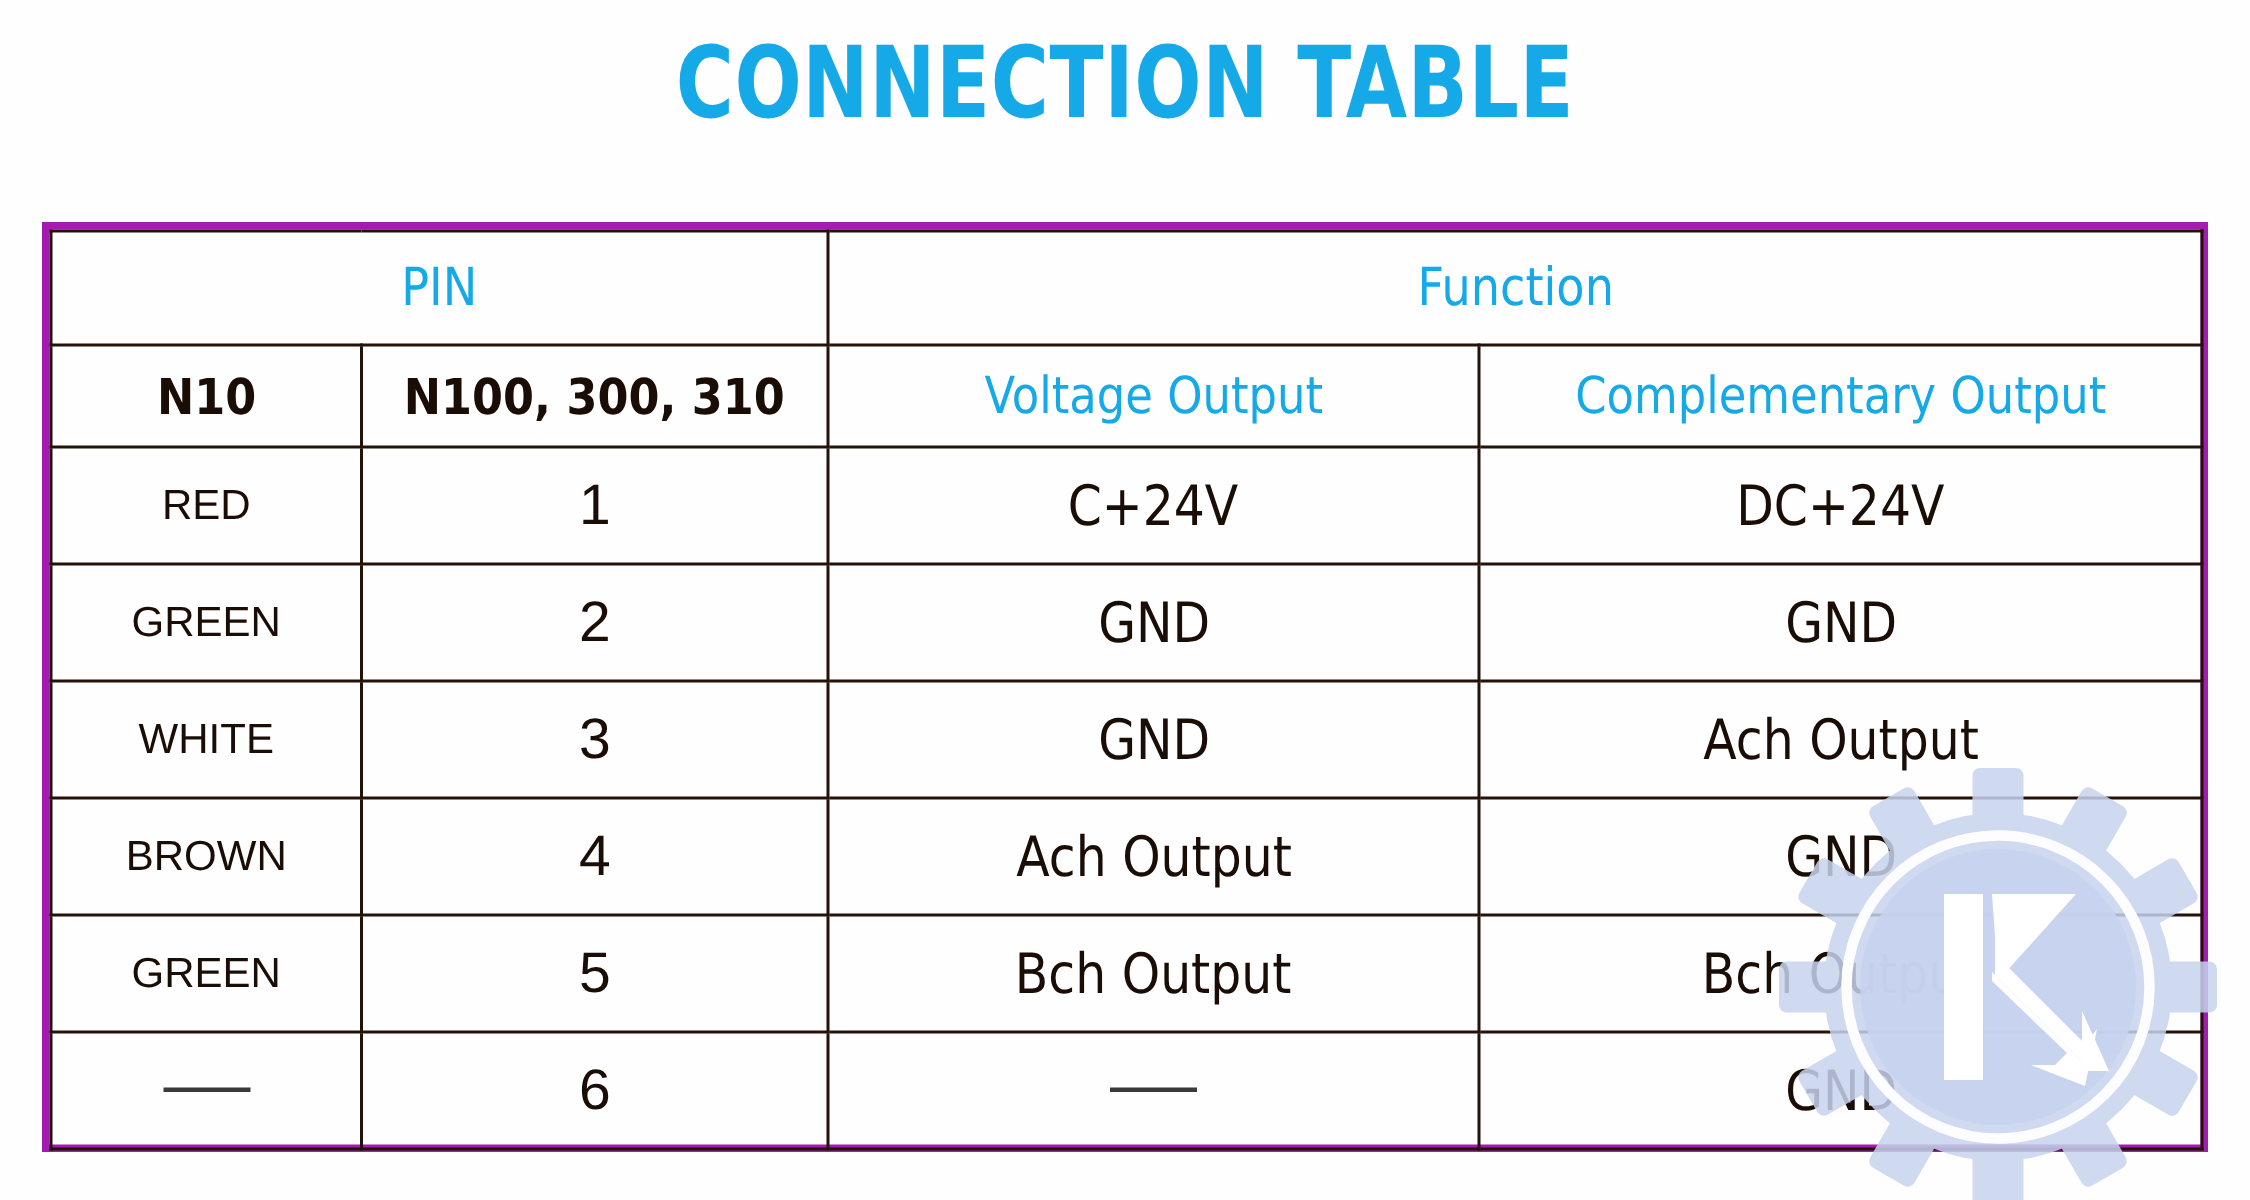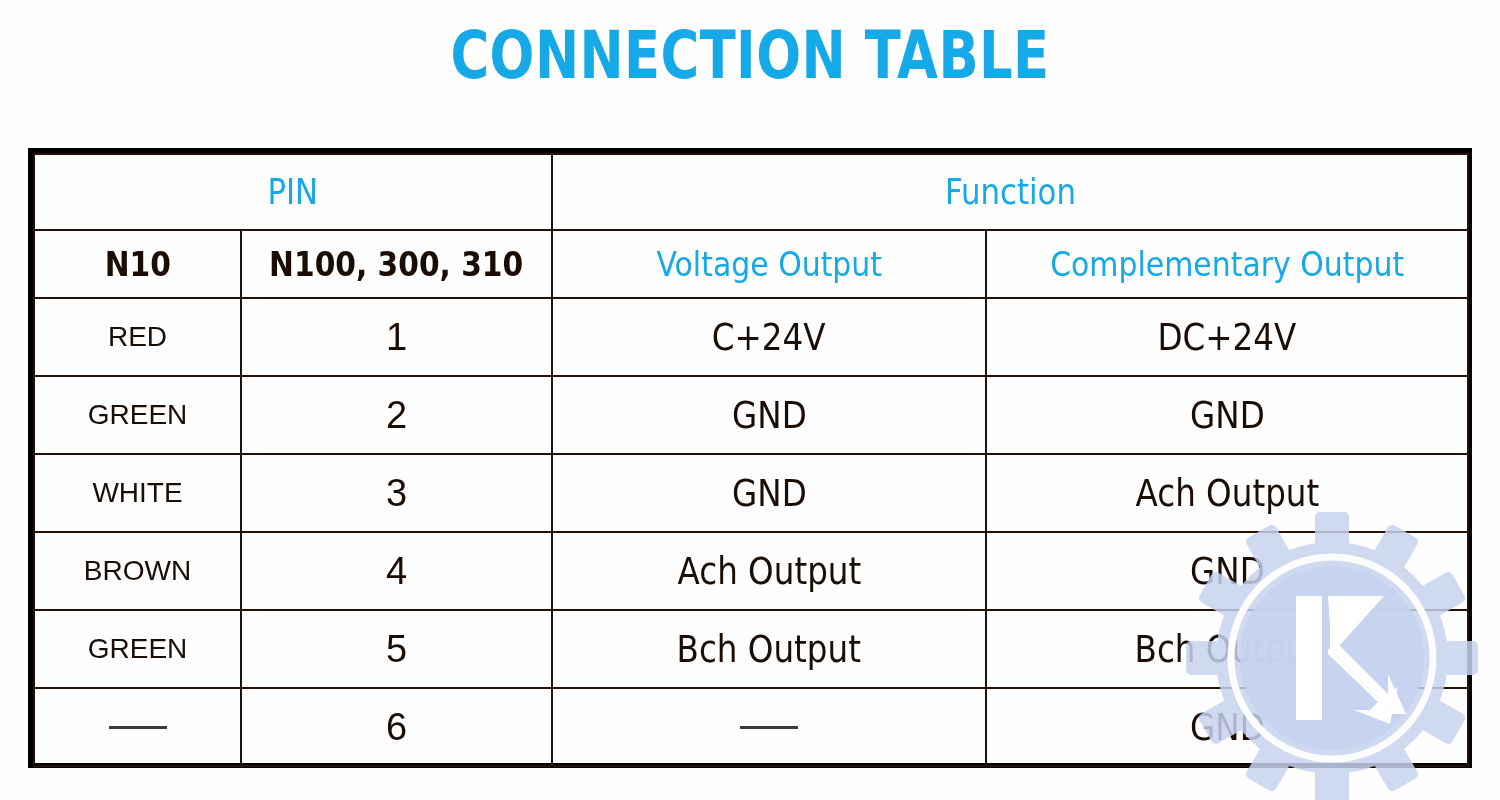--- a/index.html
+++ b/index.html
@@ -53,21 +53,21 @@
     z-index: 3;
   }
 
   
   .table-wrap {
     position: absolute;
     left: 28px;
     top: 148px;
     width: 1444px;
     height: 620px;
-    border: 5px solid #000000;
+    border: 5px solid #a21caf;
     box-sizing: border-box;
     background: #fefefe;
     z-index: 1;
   }
   table.ct {
     border-collapse: collapse;
     width: 100%;
     height: 100%;
     table-layout: fixed;
   }

